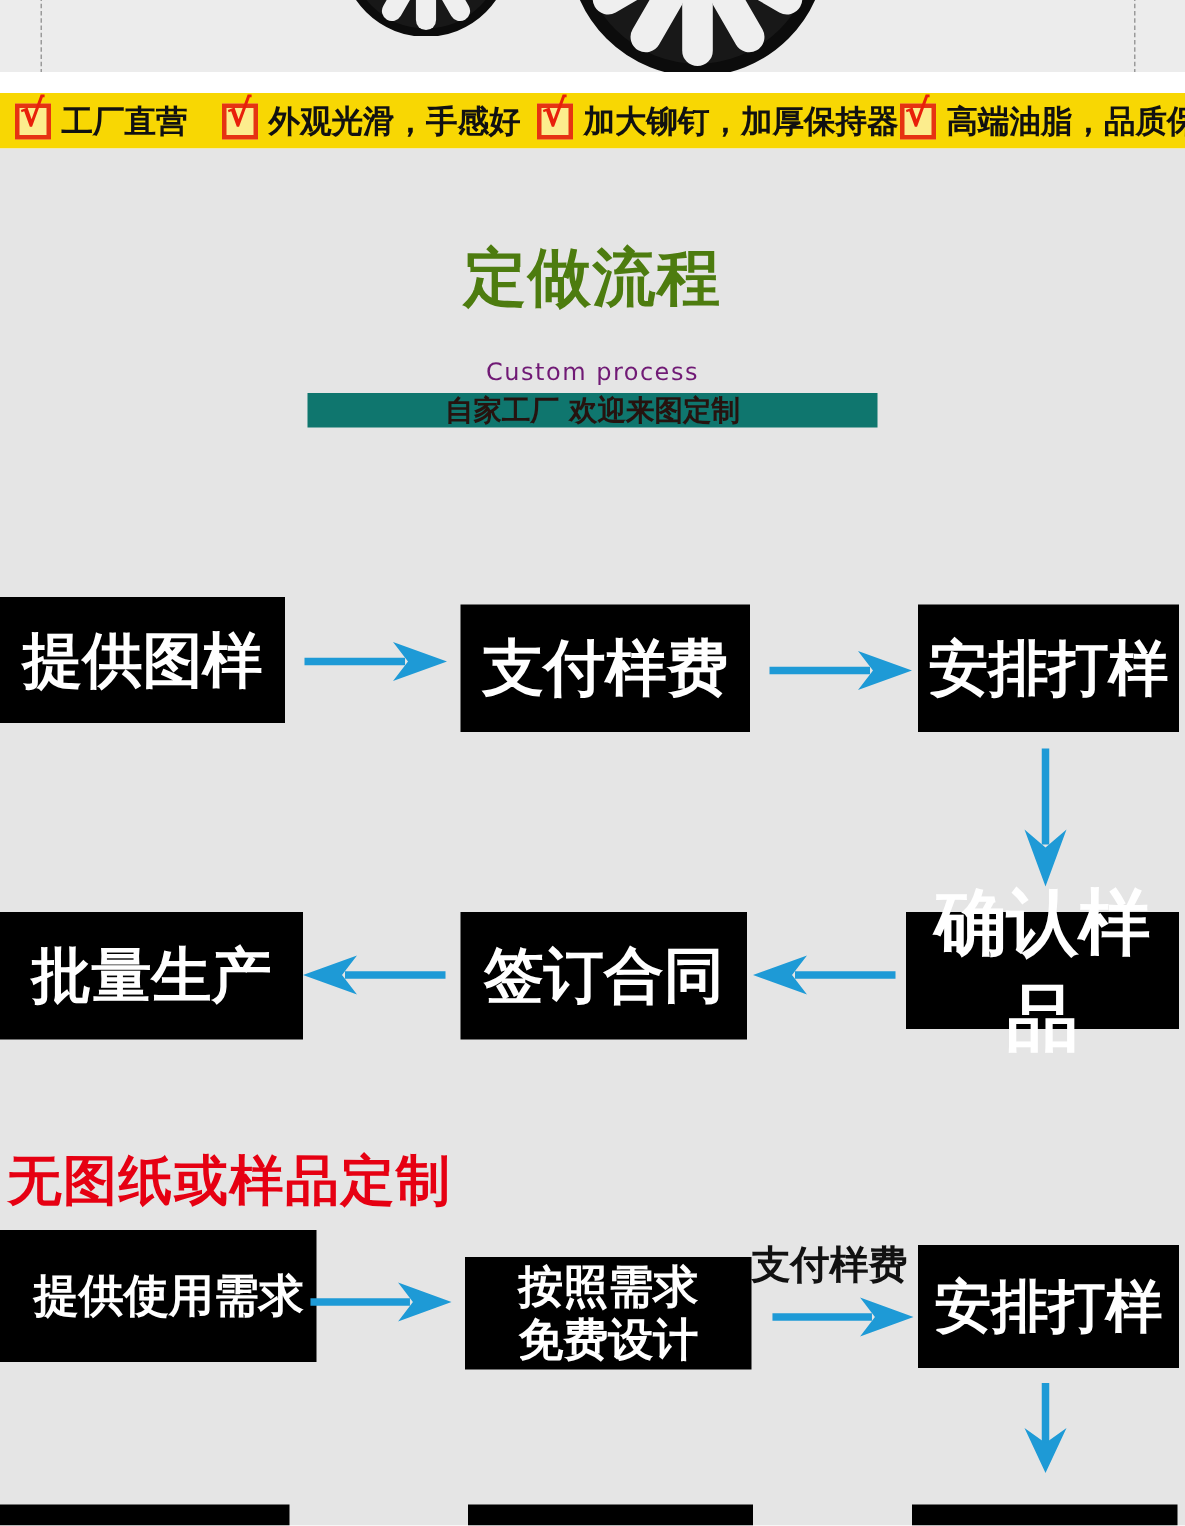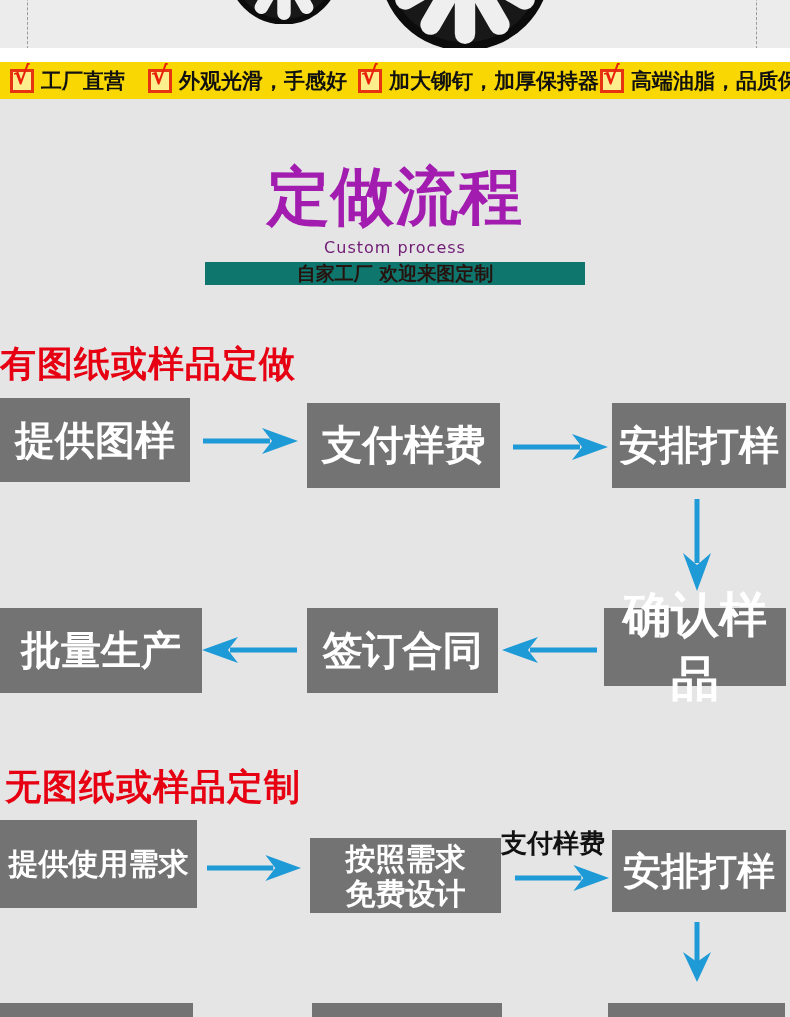--- a/index.html
+++ b/index.html
@@ -18,39 +18,39 @@
   .promo-banner{position:absolute;left:0;top:62px;width:790px;height:37px;background:#f8d703;}
   .promo-item{position:absolute;top:0;height:37px;display:flex;align-items:center;}
   .checkbox{position:relative;width:18px;height:18px;border:3px solid #e63312;background:rgba(255,255,255,.55);margin-right:7px;flex:0 0 auto;}
   .checkbox .tick{position:absolute;left:0px;top:-9px;font-size:25px;font-weight:bold;color:#e8200a;line-height:1;}
   .promo-label{font-size:21px;font-weight:bold;color:#111;white-space:nowrap;letter-spacing:0px;}
   .promo-1{left:10px;} .promo-2{left:148px;} .promo-3{left:358px;} .promo-4{left:600px;}
   
   .gray-body{position:absolute;left:0;top:99px;width:790px;height:918px;background:#e5e5e5;}
   
   .big-title{position:absolute;left:0;top:162px;width:790px;text-align:center;
-    font-size:63px;font-weight:900;color:#a21caf;letter-spacing:1px;line-height:1.1;}
+    font-size:42px;font-weight:900;color:#4d7c0f;letter-spacing:1px;line-height:1.1;}
   .subtitle{position:absolute;left:0;top:238px;width:790px;text-align:center;
     font-size:16px;color:#701a75;letter-spacing:1px;}
   .red-bar{position:absolute;left:205px;top:262px;width:380px;height:23px;background:#0f766e;
     display:flex;align-items:center;justify-content:center;}
   .red-bar-text{font-size:19px;font-weight:bold;color:#26130f;white-space:nowrap;}
   .section-heading{position:absolute;font-size:36px;font-weight:bold;color:#e60012;white-space:nowrap;letter-spacing:1px;}
   .heading-1{left:0px;top:340px;}
   .heading-2{left:5px;top:763px;}
   
-  .step-box{position:absolute;background:#737373;color:#fff;display:flex;align-items:center;justify-content:center;
+  .step-box{position:absolute;background:#000000;color:#fff;display:flex;align-items:center;justify-content:center;
     font-weight:bold;text-align:center;}
   .b-r1-1{left:0;top:398px;width:190px;height:84px;font-size:40px;}
   .b-r1-2{left:307px;top:403px;width:193px;height:85px;font-size:41px;}
   .b-r1-3{left:612px;top:403px;width:174px;height:85px;font-size:40px;}
   .b-r2-1{left:0;top:608px;width:202px;height:85px;font-size:40px;}
   .b-r2-2{left:307px;top:608px;width:191px;height:85px;font-size:40px;}
   .b-r2-3{left:604px;top:608px;width:182px;height:78px;font-size:48px;}
-  .b-r3-1{left:0;top:820px;width:197px;height:88px;font-size:30px;}
+  .b-r3-1{left:0;top:820px;width:197px;height:88px;font-size:30px;padding-left:14px;}
   .b-r3-2{left:310px;top:838px;width:191px;height:75px;font-size:30px;line-height:35px;flex-direction:column;}
   .b-r3-3{left:612px;top:830px;width:174px;height:82px;font-size:38px;}
   .b-bot-1{left:0;top:1003px;width:193px;height:20px;}
   .b-bot-2{left:312px;top:1003px;width:190px;height:20px;}
   .b-bot-3{left:608px;top:1003px;width:177px;height:20px;}
   
   .arrow{position:absolute;}
   .a-r1-1{left:200px;top:426px;width:100px;height:30px;}
   .a-r1-2{left:510px;top:432px;width:100px;height:30px;}
   .a-down-1{left:679px;top:497px;width:36px;height:96px;}
@@ -138,21 +138,20 @@
   </div>
 
   <div class="gray-body"></div>
 
   <div class="big-title">定做流程</div>
   <div class="subtitle">Custom process</div>
   <div class="red-bar">
     <span class="red-bar-text">自家工厂 欢迎来图定制</span>
   </div>
 
-  <div class="section-heading heading-1">有图纸或样品定做</div>
 
   <div class="step-box b-r1-1">提供图样</div>
   <svg class="arrow a-r1-1" viewBox="0 0 100 30" preserveAspectRatio="none">
       <use href="#arrow-right-def"></use>
     </svg>
   <div class="step-box b-r1-2">支付样费</div>
   <svg class="arrow a-r1-2" viewBox="0 0 100 30" preserveAspectRatio="none">
       <use href="#arrow-right-def"></use>
     </svg>
   <div class="step-box b-r1-3">安排打样</div>

